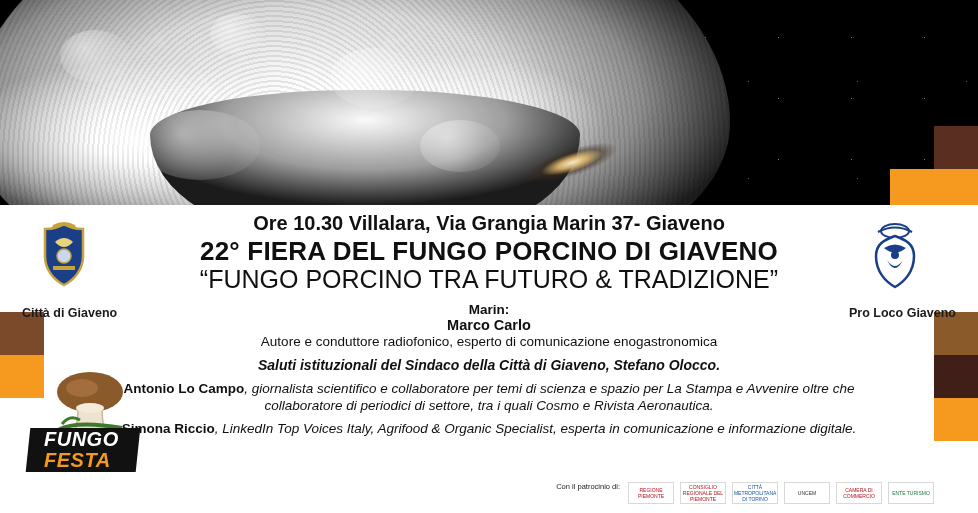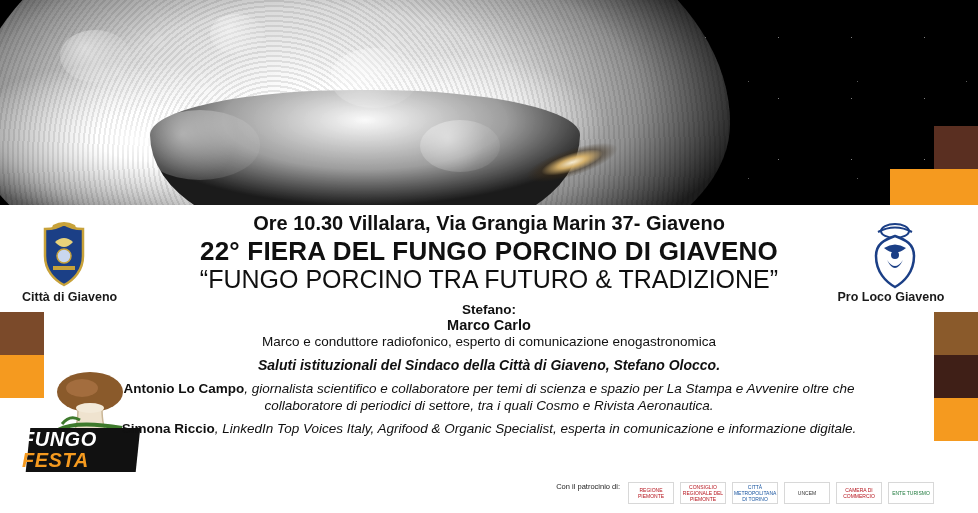--- a/index.html
+++ b/index.html
@@ -102,22 +102,23 @@
   .crest-left {
     position: absolute; left: 22px; top: 222px; width: 84px; text-align: center;
   }
   .crest-right {
     position: absolute; right: 22px; top: 222px; width: 130px; text-align: center;
   }
   .crest-caption {
     font-size: 12.5px;
     color: #1a1a1a;
     font-weight: 600;
-    margin-top: 2px;
+    margin-top: 18px;
     white-space: nowrap;
+    text-align: right;
   }
   .shield {
     width: 54px; height: 66px; margin: 0 auto;
     position: relative;
   }
   .shield svg { display: block; }
 
   
   .logo-ff {
     position: absolute;
@@ -126,21 +127,21 @@
   }
   .ff-bar {
     position: absolute;
     left: 10px; top: 62px;
     width: 110px; height: 44px;
     background: #111111;
     transform: skewX(-6deg);
   }
   .ff-text {
     position: absolute;
-    left: 4px; top: 63px;
+    left: 26px; top: 63px;
     width: 104px;
     color: #ffffff;
     font-weight: 800;
     font-style: italic;
     line-height: 21px;
     font-size: 20px;
     letter-spacing: .5px;
     text-align: left;
   }
   .ff-text .l2 { color: #f59a1f; }
@@ -291,23 +292,23 @@
     <div class="ff-text">
       <div class="l1">FUNGO</div>
       <div class="l2">FESTA</div>
     </div>
   </div>
 
   <div class="content">
     <p class="l-time">Ore 10.30 Villalara, Via Grangia Marin 37- Giaveno</p>
     <p class="l-title">22° FIERA DEL FUNGO PORCINO DI GIAVENO</p>
     <p class="l-quote">“FUNGO PORCINO TRA FUTURO &amp; TRADIZIONE”</p>
-    <p class="l-mod">Stefano:</p>
+    <p class="l-mod">Marin:</p>
     <p class="l-mod-name">Marco Carlo</p>
-    <p class="l-role">Marco e conduttore radiofonico, esperto di comunicazione enogastronomica</p>
+    <p class="l-role">Autore e conduttore radiofonico, esperto di comunicazione enogastronomica</p>
     <p class="l-greet">Saluti istituzionali del Sindaco della Città di Giaveno, Stefano Olocco.</p>
 
     <p class="l-line two">
       <b>Antonio Lo Campo</b><i>, giornalista scientifico e collaboratore per temi di scienza e spazio per La Stampa e Avvenire oltre che collaboratore di periodici di settore, tra i quali Cosmo e Rivista Aeronautica.</i>
     </p>
     <p class="l-line">
       <b>Simona Riccio</b><i>, LinkedIn Top Voices Italy, Agrifood &amp; Organic Specialist, esperta in comunicazione      e informazione digitale.</i>
     </p>
 
   </div>

